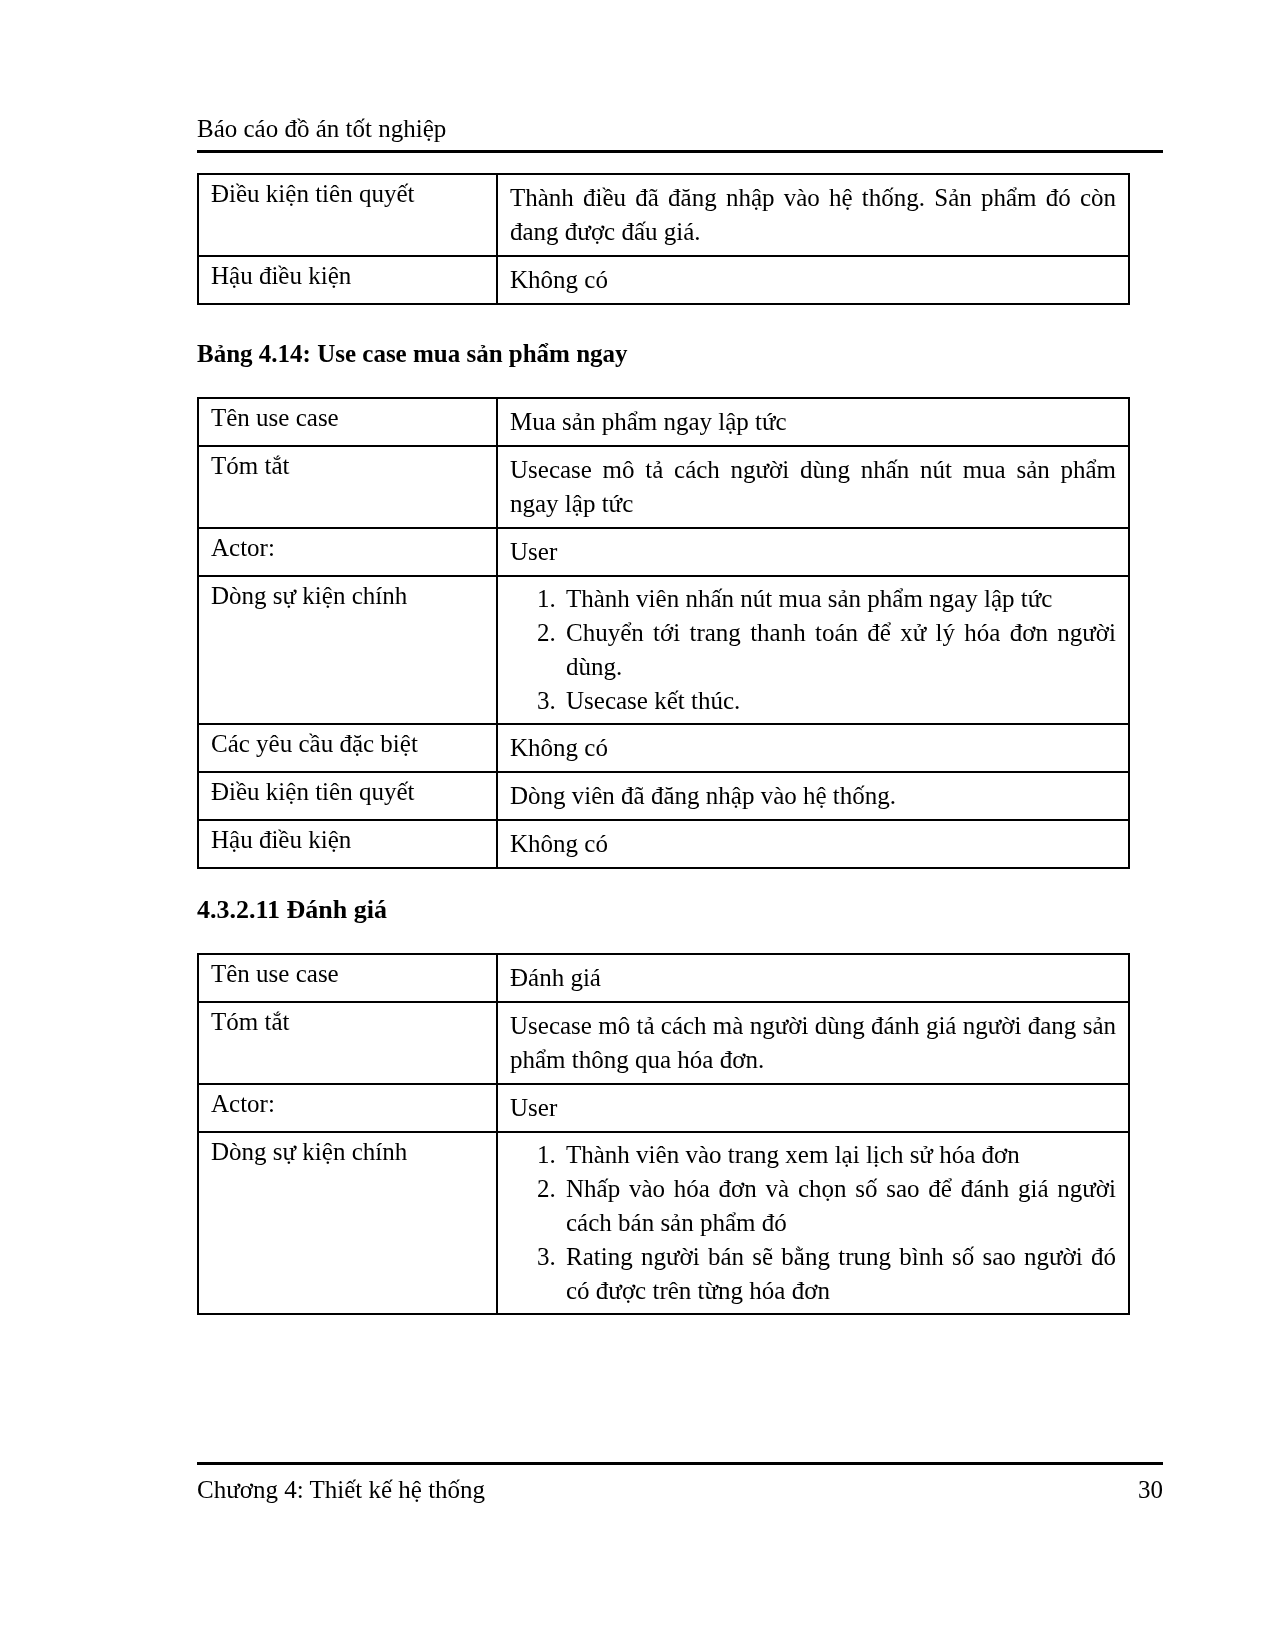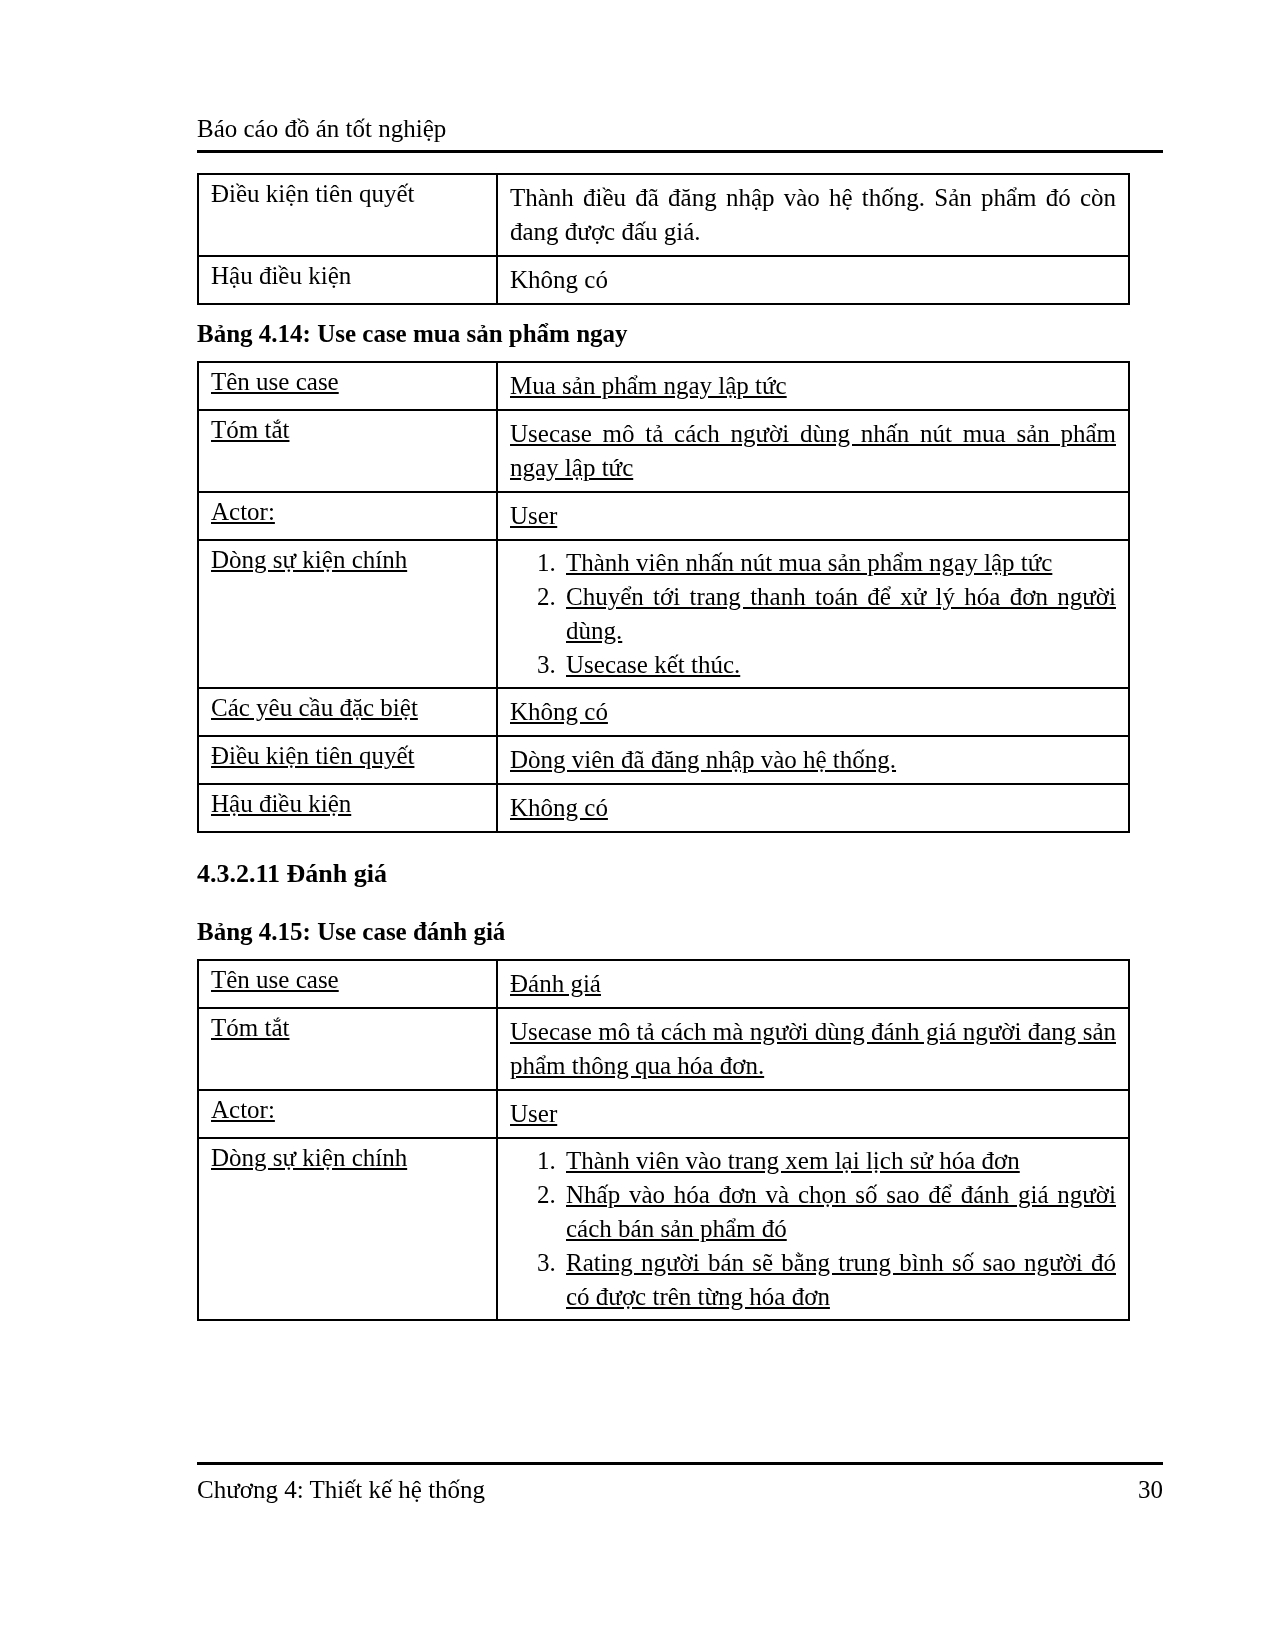--- a/index.html
+++ b/index.html
@@ -55,25 +55,25 @@
   }
   h3.section-heading {
     font-size: 26px;
     font-weight: bold;
     margin: 30px 0 0 0;
     line-height: 34px;
   }
   h3.second { margin-top: 24px; }
   p.table-caption {
     font-weight: bold;
-    margin: 12px 0 0 0;
+    margin: 32px 0 0 0;
     line-height: 34px;
   }
   p.caption-second { margin-top: 24px; }
-  table.second-table { margin-top: 10px; text-decoration: underline; }
+  table.second-table { margin-top: 26px; }
   .page-footer {
     position: absolute;
     left: 197px;
     top: 1462px;
     width: 966px;
     border-top: 3px solid #000;
     padding-top: 9px;
     display: flex;
     justify-content: space-between;
     line-height: 32px;
@@ -152,21 +152,20 @@
           <td class="label-cell">Hậu điều kiện</td>
           <td class="content-cell">
             <p>Không có</p>
           </td>
         </tr>
       </tbody>
   </table>
 
   <h3 class="section-heading second">4.3.2.11 Đánh giá</h3>
 
-  <p class="table-caption caption-second">Bảng 4.15: Use case đánh giá</p>
 
   <table class="uc-table second-table">
     <tbody>
         <tr>
           <td class="label-cell">Tên use case</td>
           <td class="content-cell">
             <p>Đánh giá</p>
           </td>
         </tr>
         <tr>

